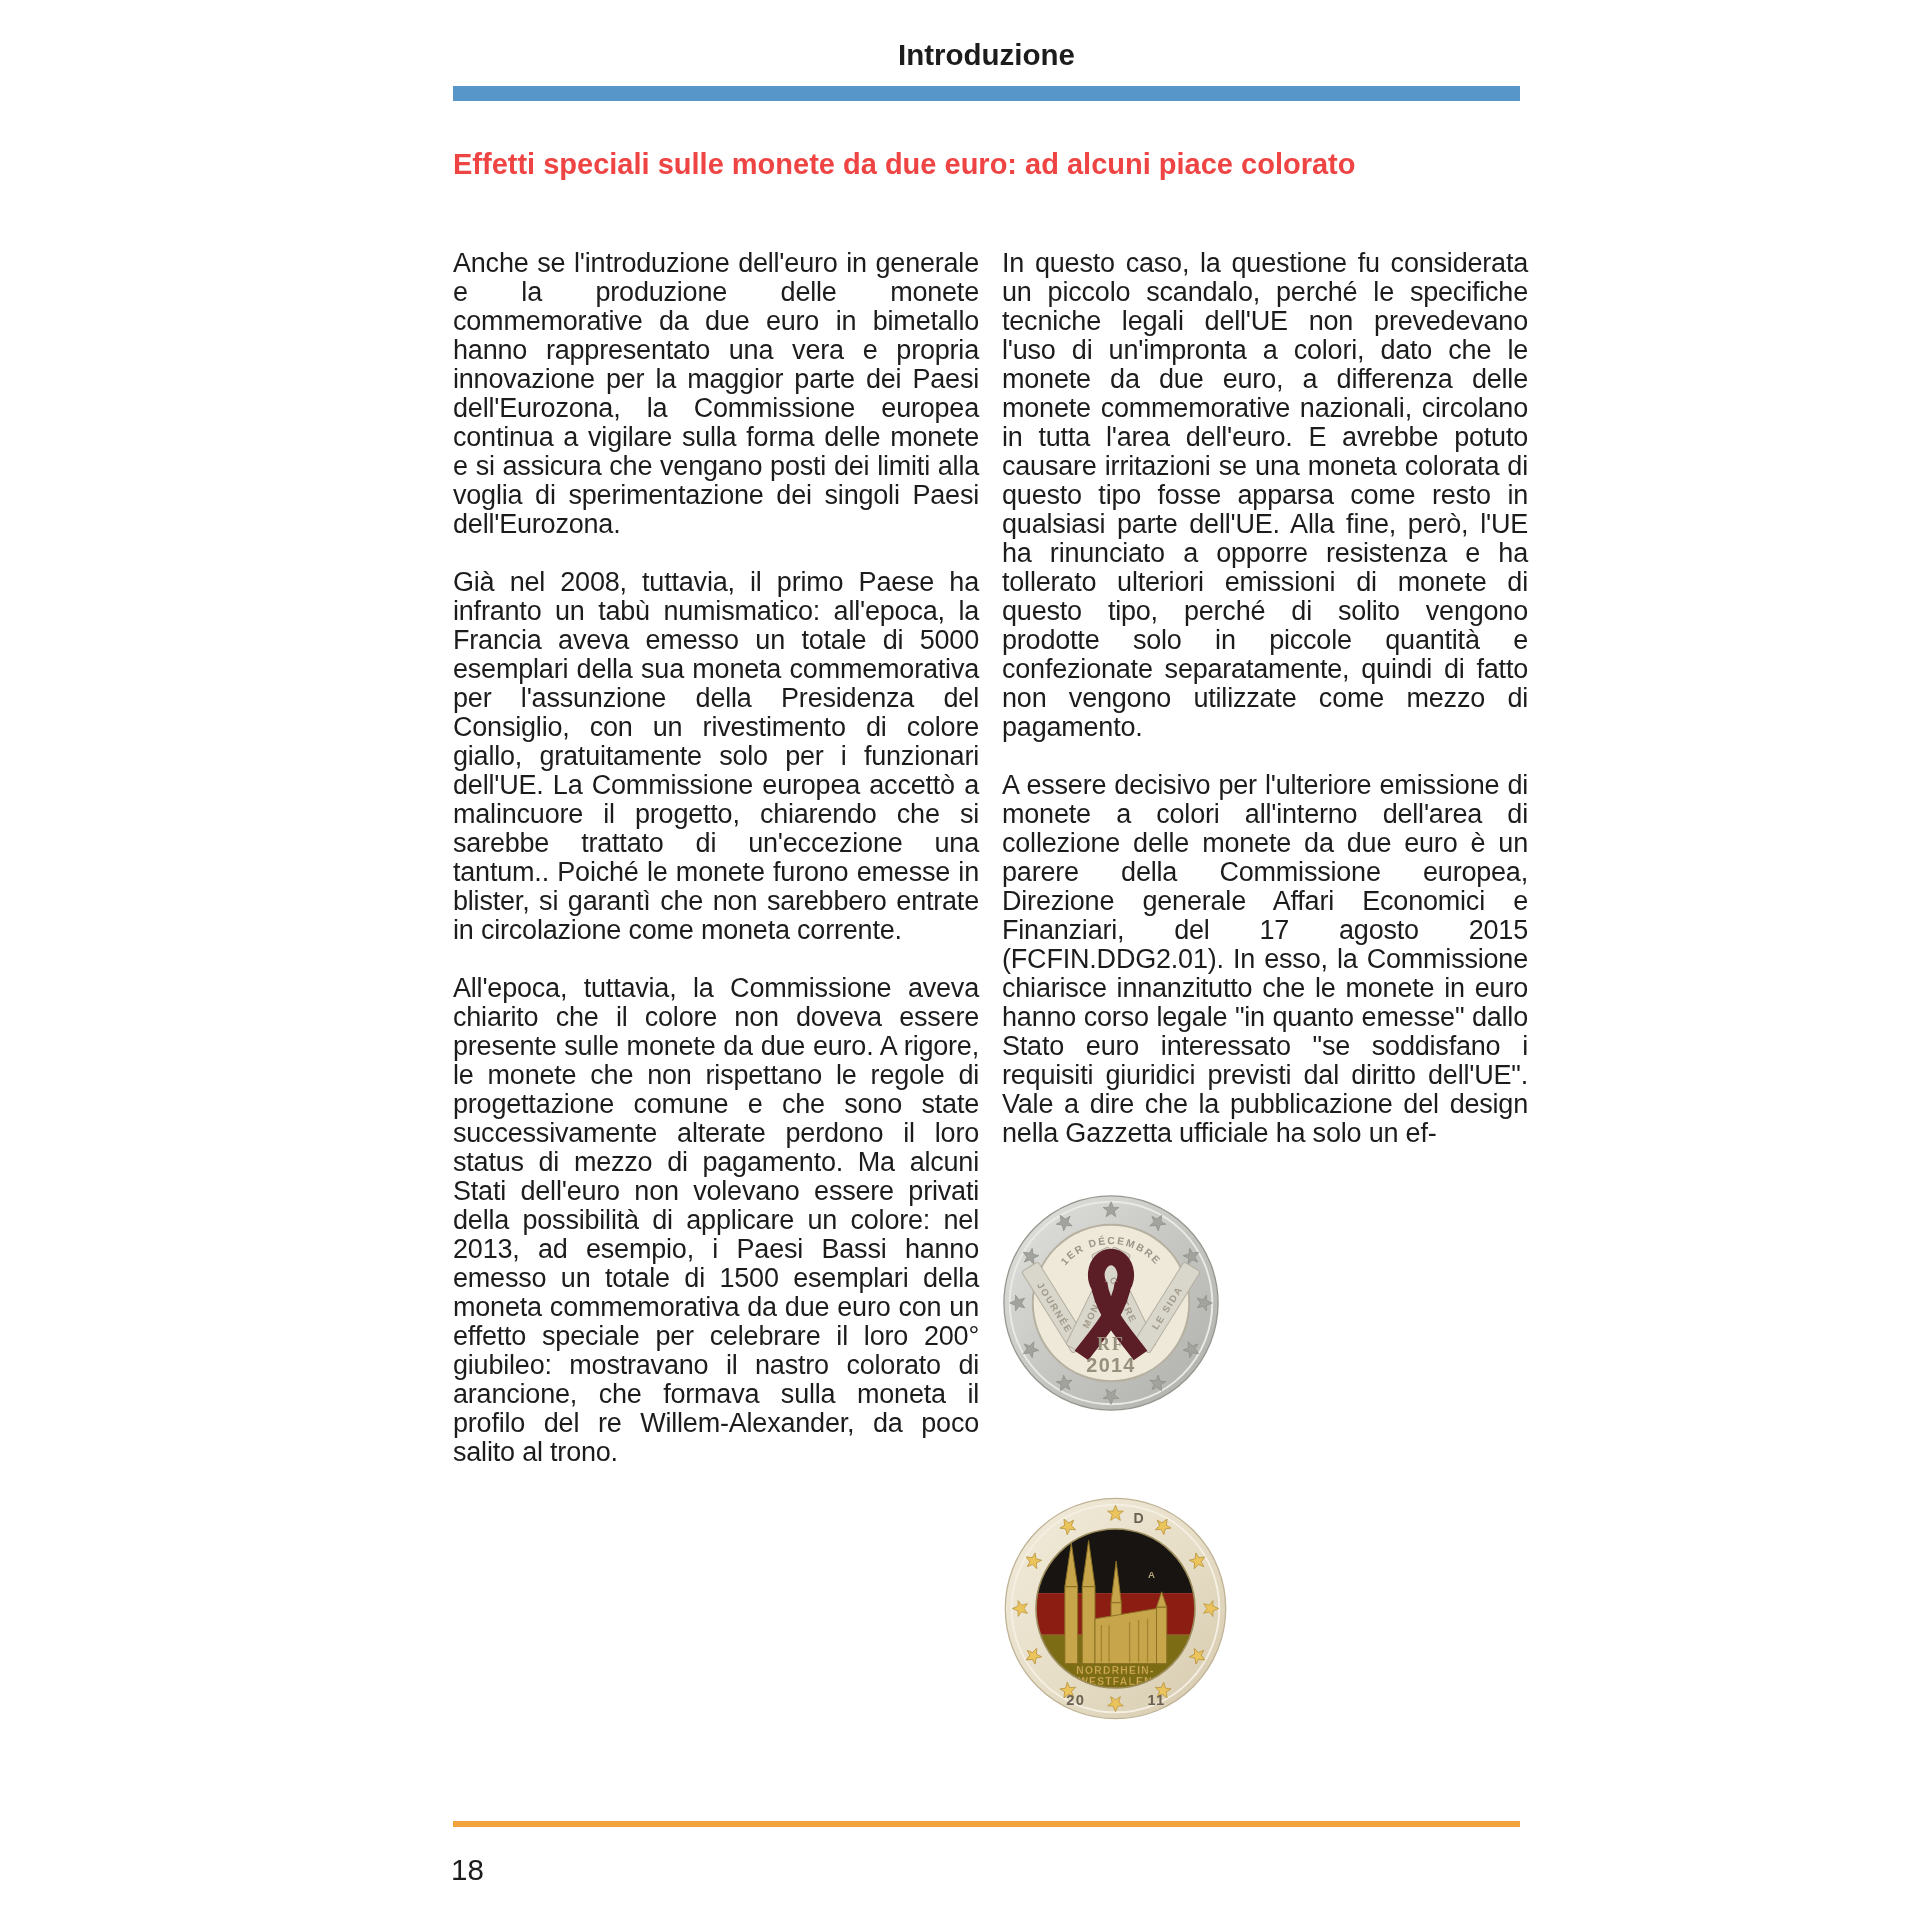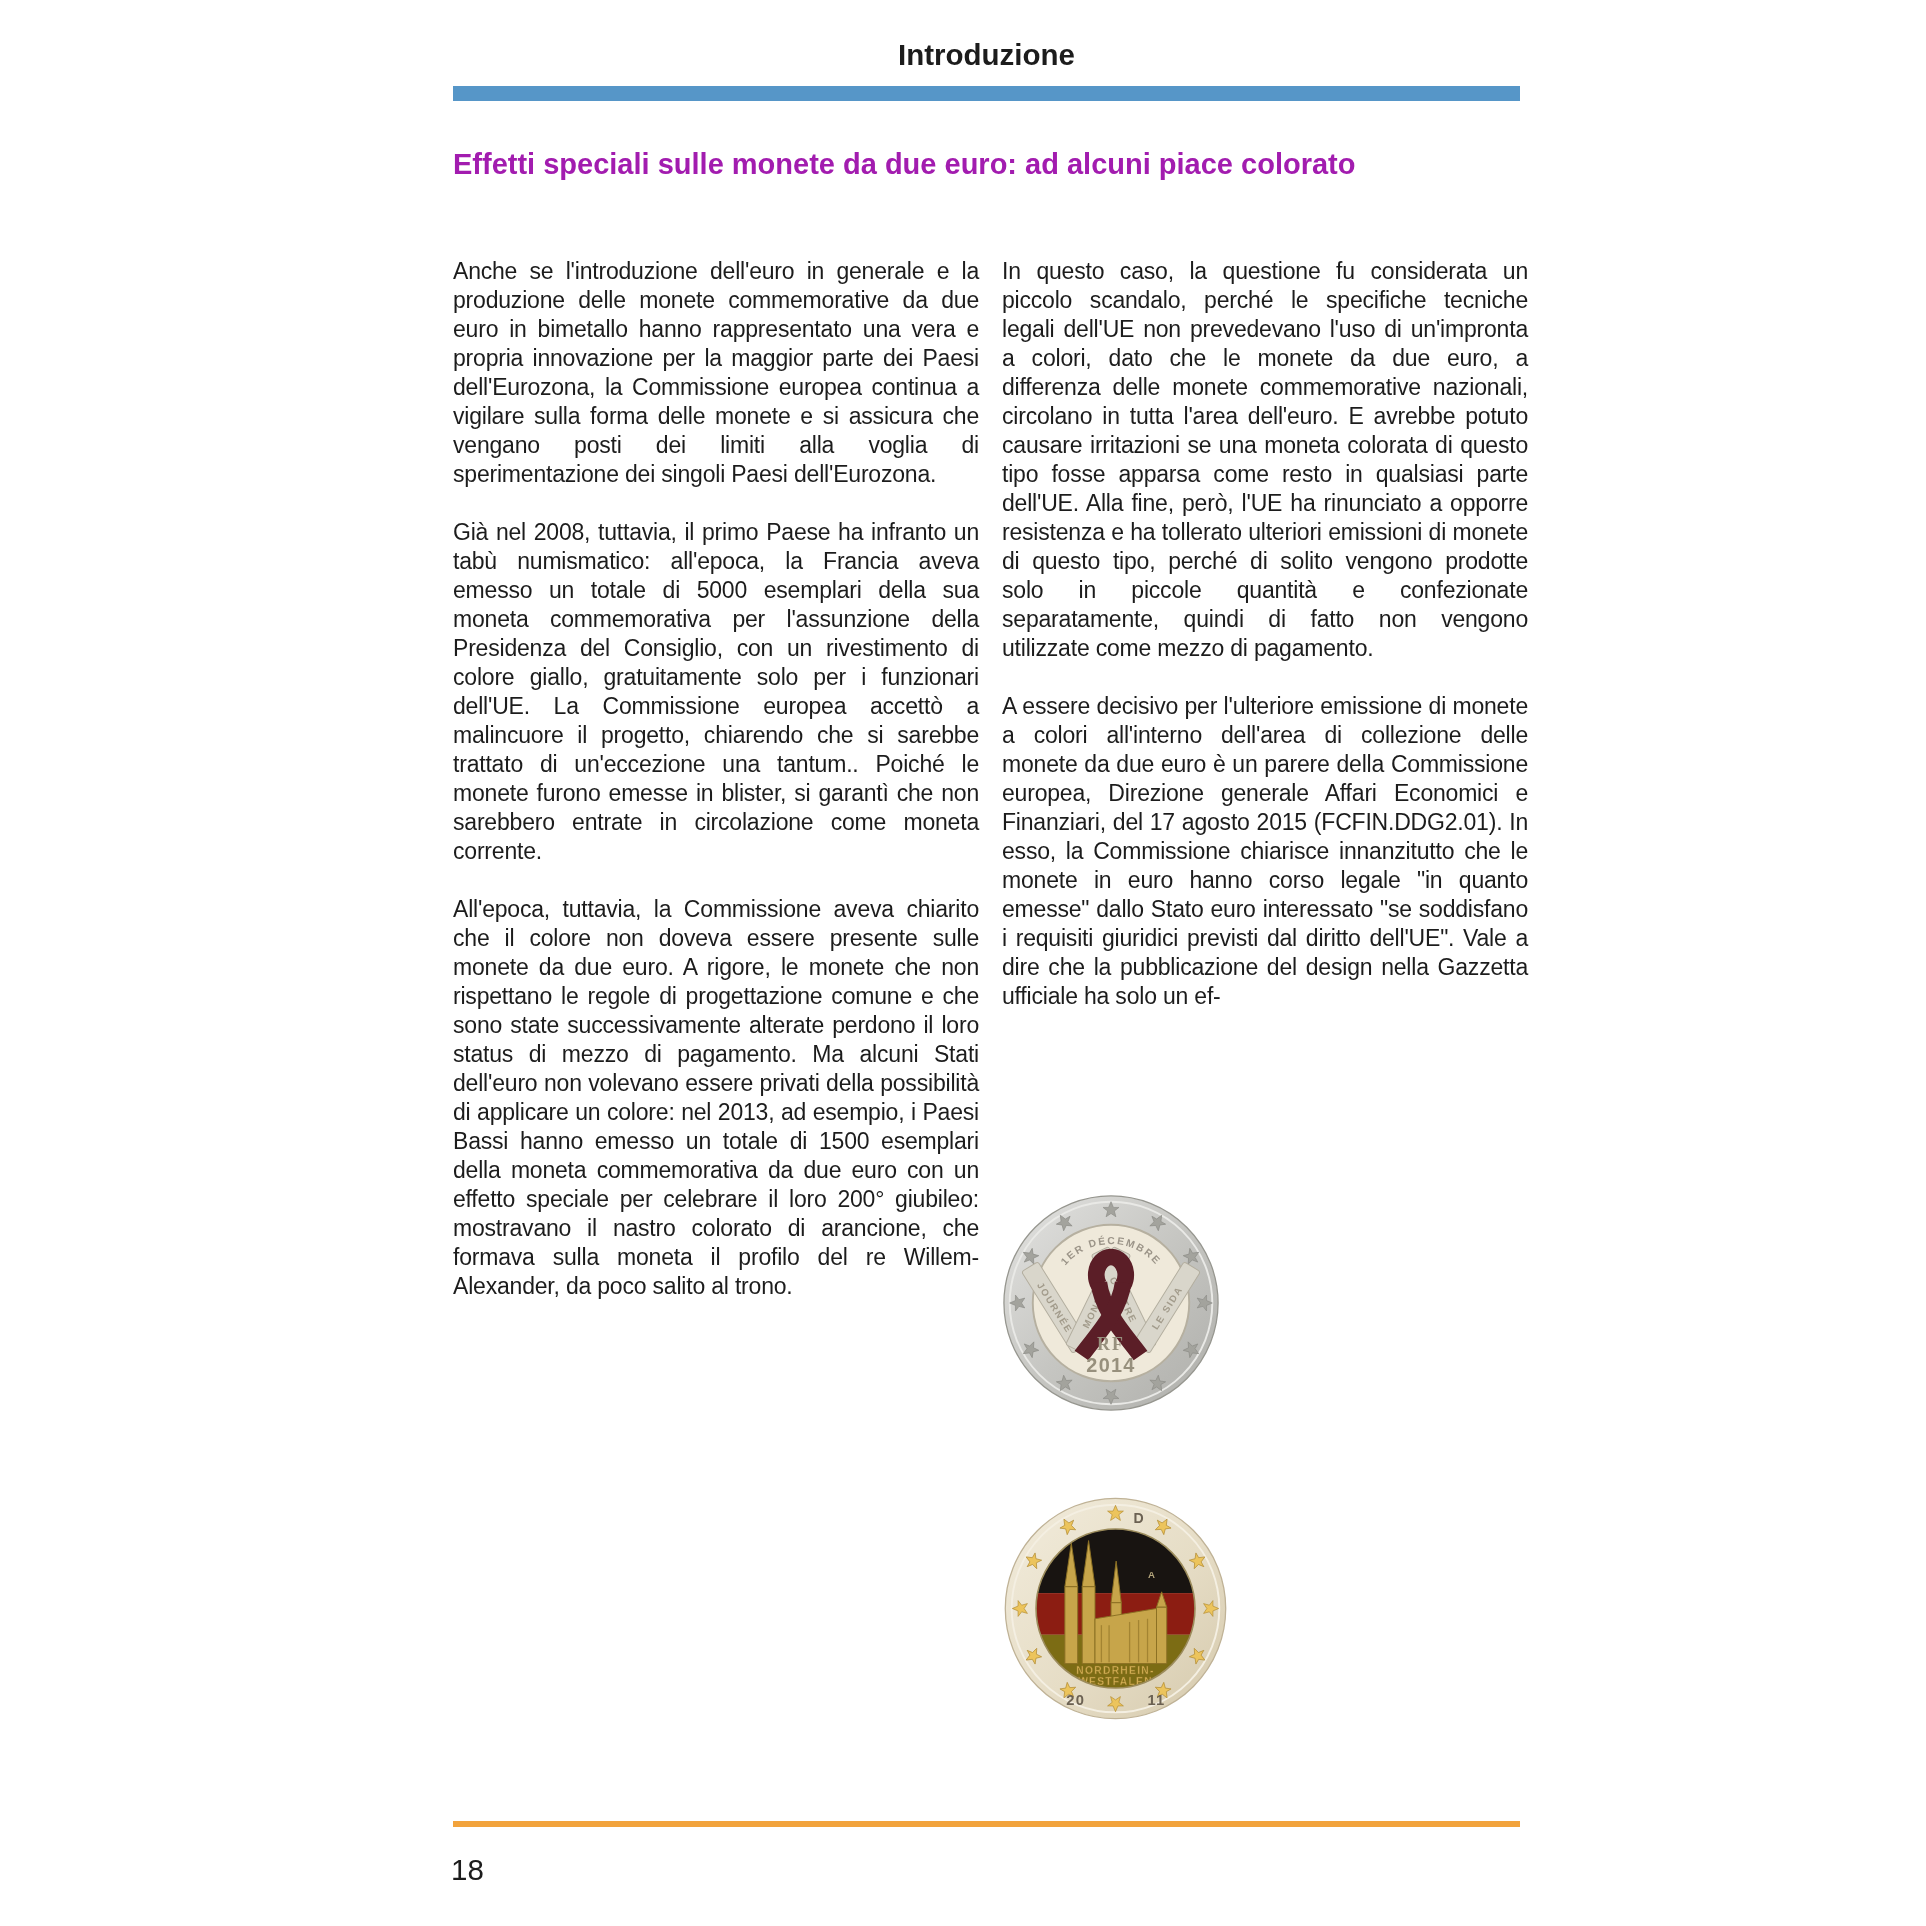--- a/index.html
+++ b/index.html
@@ -14,28 +14,28 @@
   .page-header{
     position:absolute;left:453px;top:39px;width:1067px;
     text-align:center;font-size:29.5px;font-weight:bold;line-height:1.1;
     color:#1c1c1c;margin:0;
   }
   .rule{position:absolute;left:453px;width:1067px;}
   .rule-top{top:86px;height:14.8px;background:var(--top-rule,#5696C8);}
   .rule-bottom{top:1821px;height:5.8px;background:var(--bottom-rule,#F2A33C);}
   .article-title{
     position:absolute;left:453px;top:148px;width:1085px;
-    font-size:29px;font-weight:bold;line-height:1.15;margin:0;color:#a21caf;
+    font-size:29px;font-weight:bold;line-height:1.15;margin:0;color:#ef4444;
   }
   .col{position:absolute;top:241px;width:526px;}
   .col-left{left:453px;}
   .col-right{left:1002px;}
   .col p{
-    margin:16px 0 29px 0;
-    font-size:23px;line-height:29px;
+    margin:8px 0 29px 0;
+    font-size:27px;line-height:29px;
     text-align:justify;
     letter-spacing:-0.2px;
   }
   .figure{position:absolute;margin:0;}
   .fig-coin-1{left:1002px;top:1194px;width:218px;height:218px;}
   .fig-coin-2{left:1004px;top:1497px;width:223px;height:223px;}
   .figcaption{
     position:absolute;left:1257px;width:286px;
     font-size:20px;line-height:24px;text-align:left;color:#1c1c1c;
   }

